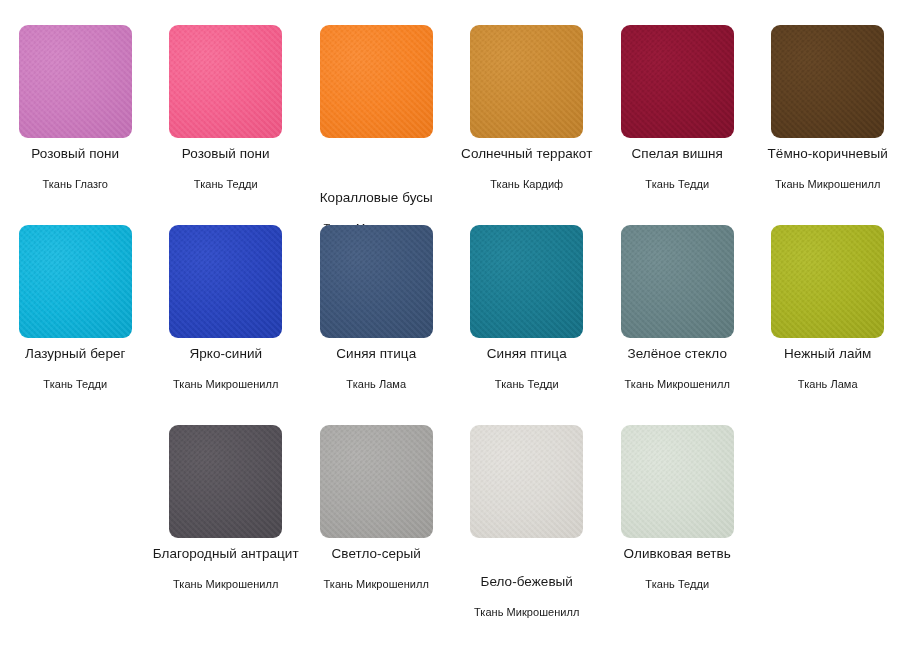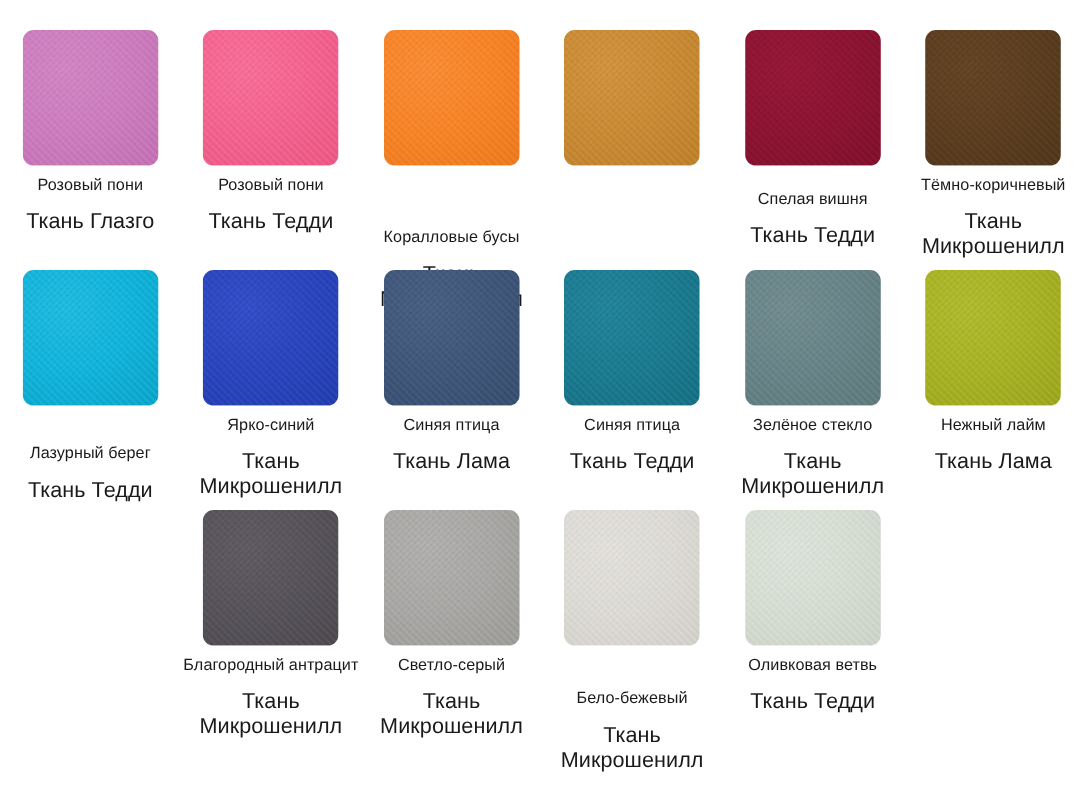--- a/index.html
+++ b/index.html
@@ -43,21 +43,21 @@
     text-align: center;
     color: #1a1a1a;
   }
   .swatch-color-name {
     font-size: 13.5px;
     line-height: 21px;
     margin-top: 5px;
     letter-spacing: 0.05px;
   }
   .swatch-fabric-name {
-    font-size: 18px;
+    font-size: 11px;
     line-height: 21px;
     margin-top: 10px;
     letter-spacing: 0.05px;
   }
 </style>
 </head>
 <body>
 
 <div id="swatch-grid">
     <div class="swatch-card" style="grid-area: 1 / 1;">
@@ -76,36 +76,40 @@
     </div>
     <div class="swatch-card" style="grid-area: 1 / 3; gap: 44px;">
       <div class="swatch-chip" style="background-color: rgb(247, 131, 38); background-image: repeating-linear-gradient(45deg, rgba(251, 148, 67, 0.333) 0px, rgba(251, 148, 67, 0.333) 2px, transparent 2px, transparent 4px), repeating-linear-gradient(-45deg, rgba(232, 117, 24, 0.333) 0px, rgba(232, 117, 24, 0.333) 2px, transparent 2px, transparent 4px), radial-gradient(circle at 32% 28%, rgba(251, 148, 67, 0.667) 0%, rgb(247, 131, 38) 48%, rgb(232, 117, 24) 100%);"></div>
       <div class="swatch-labels">
         <div class="swatch-color-name">Коралловые бусы</div>
         <div class="swatch-fabric-name">Ткань Микрошенилл</div>
       </div>
     </div>
     <div class="swatch-card" style="grid-area: 1 / 4;">
       <div class="swatch-chip" style="background-color: rgb(201, 138, 52); background-image: repeating-linear-gradient(45deg, rgba(215, 154, 70, 0.333) 0px, rgba(215, 154, 70, 0.333) 2px, transparent 2px, transparent 4px), repeating-linear-gradient(-45deg, rgba(184, 123, 40, 0.333) 0px, rgba(184, 123, 40, 0.333) 2px, transparent 2px, transparent 4px), radial-gradient(circle at 32% 28%, rgba(215, 154, 70, 0.667) 0%, rgb(201, 138, 52) 48%, rgb(184, 123, 40) 100%);"></div>
+      <div class="swatch-labels">
+        <div class="swatch-color-name">Солнечный терракот</div>
+        <div class="swatch-fabric-name">Ткань Кардиф</div>
+      </div>
     </div>
-    <div class="swatch-card" style="grid-area: 1 / 5; gap: 12px;">
+    <div class="swatch-card" style="grid-area: 1 / 5;">
       <div class="swatch-chip" style="background-color: rgb(140, 20, 50); background-image: repeating-linear-gradient(45deg, rgba(157, 28, 61, 0.333) 0px, rgba(157, 28, 61, 0.333) 2px, transparent 2px, transparent 4px), repeating-linear-gradient(-45deg, rgba(122, 15, 42, 0.333) 0px, rgba(122, 15, 42, 0.333) 2px, transparent 2px, transparent 4px), radial-gradient(circle at 32% 28%, rgba(157, 28, 61, 0.667) 0%, rgb(140, 20, 50) 48%, rgb(122, 15, 42) 100%);"></div>
       <div class="swatch-labels">
         <div class="swatch-color-name">Спелая вишня</div>
         <div class="swatch-fabric-name">Ткань Тедди</div>
       </div>
     </div>
     <div class="swatch-card" style="grid-area: 1 / 6;">
       <div class="swatch-chip" style="background-color: rgb(91, 62, 32); background-image: repeating-linear-gradient(45deg, rgba(107, 75, 41, 0.333) 0px, rgba(107, 75, 41, 0.333) 2px, transparent 2px, transparent 4px), repeating-linear-gradient(-45deg, rgba(76, 51, 25, 0.333) 0px, rgba(76, 51, 25, 0.333) 2px, transparent 2px, transparent 4px), radial-gradient(circle at 32% 28%, rgba(107, 75, 41, 0.667) 0%, rgb(91, 62, 32) 48%, rgb(76, 51, 25) 100%);"></div>
       <div class="swatch-labels">
         <div class="swatch-color-name">Тёмно-коричневый</div>
         <div class="swatch-fabric-name">Ткань Микрошенилл</div>
       </div>
     </div>
-    <div class="swatch-card" style="grid-area: 2 / 1; gap: 24px;">
+    <div class="swatch-card" style="grid-area: 2 / 1;">
       <div class="swatch-chip" style="background-color: rgb(16, 180, 218); background-image: repeating-linear-gradient(45deg, rgba(46, 194, 229, 0.333) 0px, rgba(46, 194, 229, 0.333) 2px, transparent 2px, transparent 4px), repeating-linear-gradient(-45deg, rgba(7, 159, 196, 0.333) 0px, rgba(7, 159, 196, 0.333) 2px, transparent 2px, transparent 4px), radial-gradient(circle at 32% 28%, rgba(46, 194, 229, 0.667) 0%, rgb(16, 180, 218) 48%, rgb(7, 159, 196) 100%);"></div>
       <div class="swatch-labels">
         <div class="swatch-color-name">Лазурный берег</div>
         <div class="swatch-fabric-name">Ткань Тедди</div>
       </div>
     </div>
     <div class="swatch-card" style="grid-area: 2 / 2;">
       <div class="swatch-chip" style="background-color: rgb(42, 68, 189); background-image: repeating-linear-gradient(45deg, rgba(60, 87, 208, 0.333) 0px, rgba(60, 87, 208, 0.333) 2px, transparent 2px, transparent 4px), repeating-linear-gradient(-45deg, rgba(32, 58, 168, 0.333) 0px, rgba(32, 58, 168, 0.333) 2px, transparent 2px, transparent 4px), radial-gradient(circle at 32% 28%, rgba(60, 87, 208, 0.667) 0%, rgb(42, 68, 189) 48%, rgb(32, 58, 168) 100%);"></div>
       <div class="swatch-labels">
         <div class="swatch-color-name">Ярко-синий</div>

